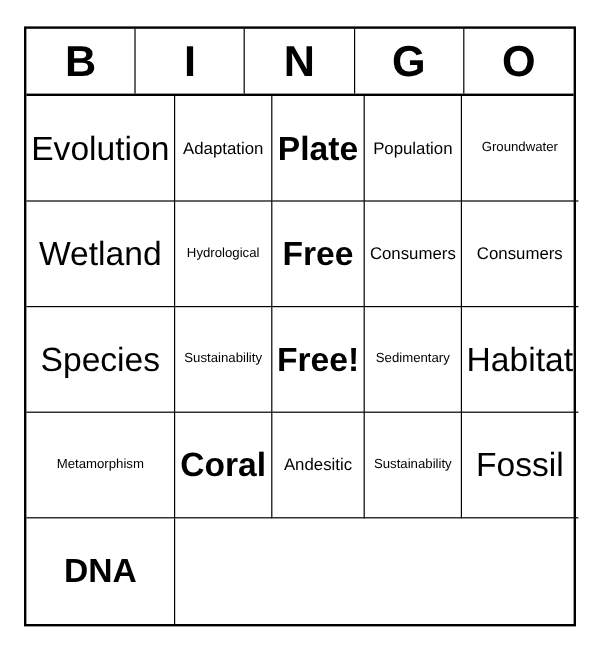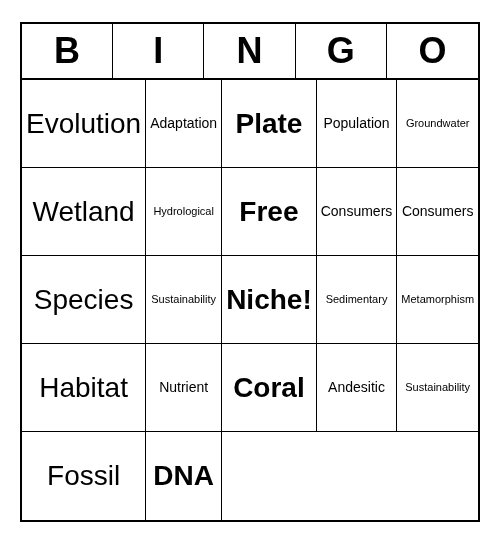--- a/index.html
+++ b/index.html
@@ -127,33 +127,30 @@
       <div class="bingo-cell">
         <span class="cell-text">Consumers</span>
       </div>
       <div class="bingo-cell">
         <span class="cell-text medium">Species</span>
       </div>
       <div class="bingo-cell">
         <span class="cell-text small">Sustainability</span>
       </div>
       <div class="bingo-cell">
-        <span class="cell-text large">Niche!</span>
+        <span class="cell-text large">Free!</span>
       </div>
       <div class="bingo-cell">
         <span class="cell-text small">Sedimentary</span>
       </div>
       <div class="bingo-cell">
-        <span class="cell-text small">Metamorphism</span>
-      </div>
-      <div class="bingo-cell">
         <span class="cell-text medium">Habitat</span>
       </div>
       <div class="bingo-cell">
-        <span class="cell-text">Nutrient</span>
+        <span class="cell-text small">Metamorphism</span>
       </div>
       <div class="bingo-cell">
         <span class="cell-text large">Coral</span>
       </div>
       <div class="bingo-cell">
         <span class="cell-text">Andesitic</span>
       </div>
       <div class="bingo-cell">
         <span class="cell-text small">Sustainability</span>
       </div>

